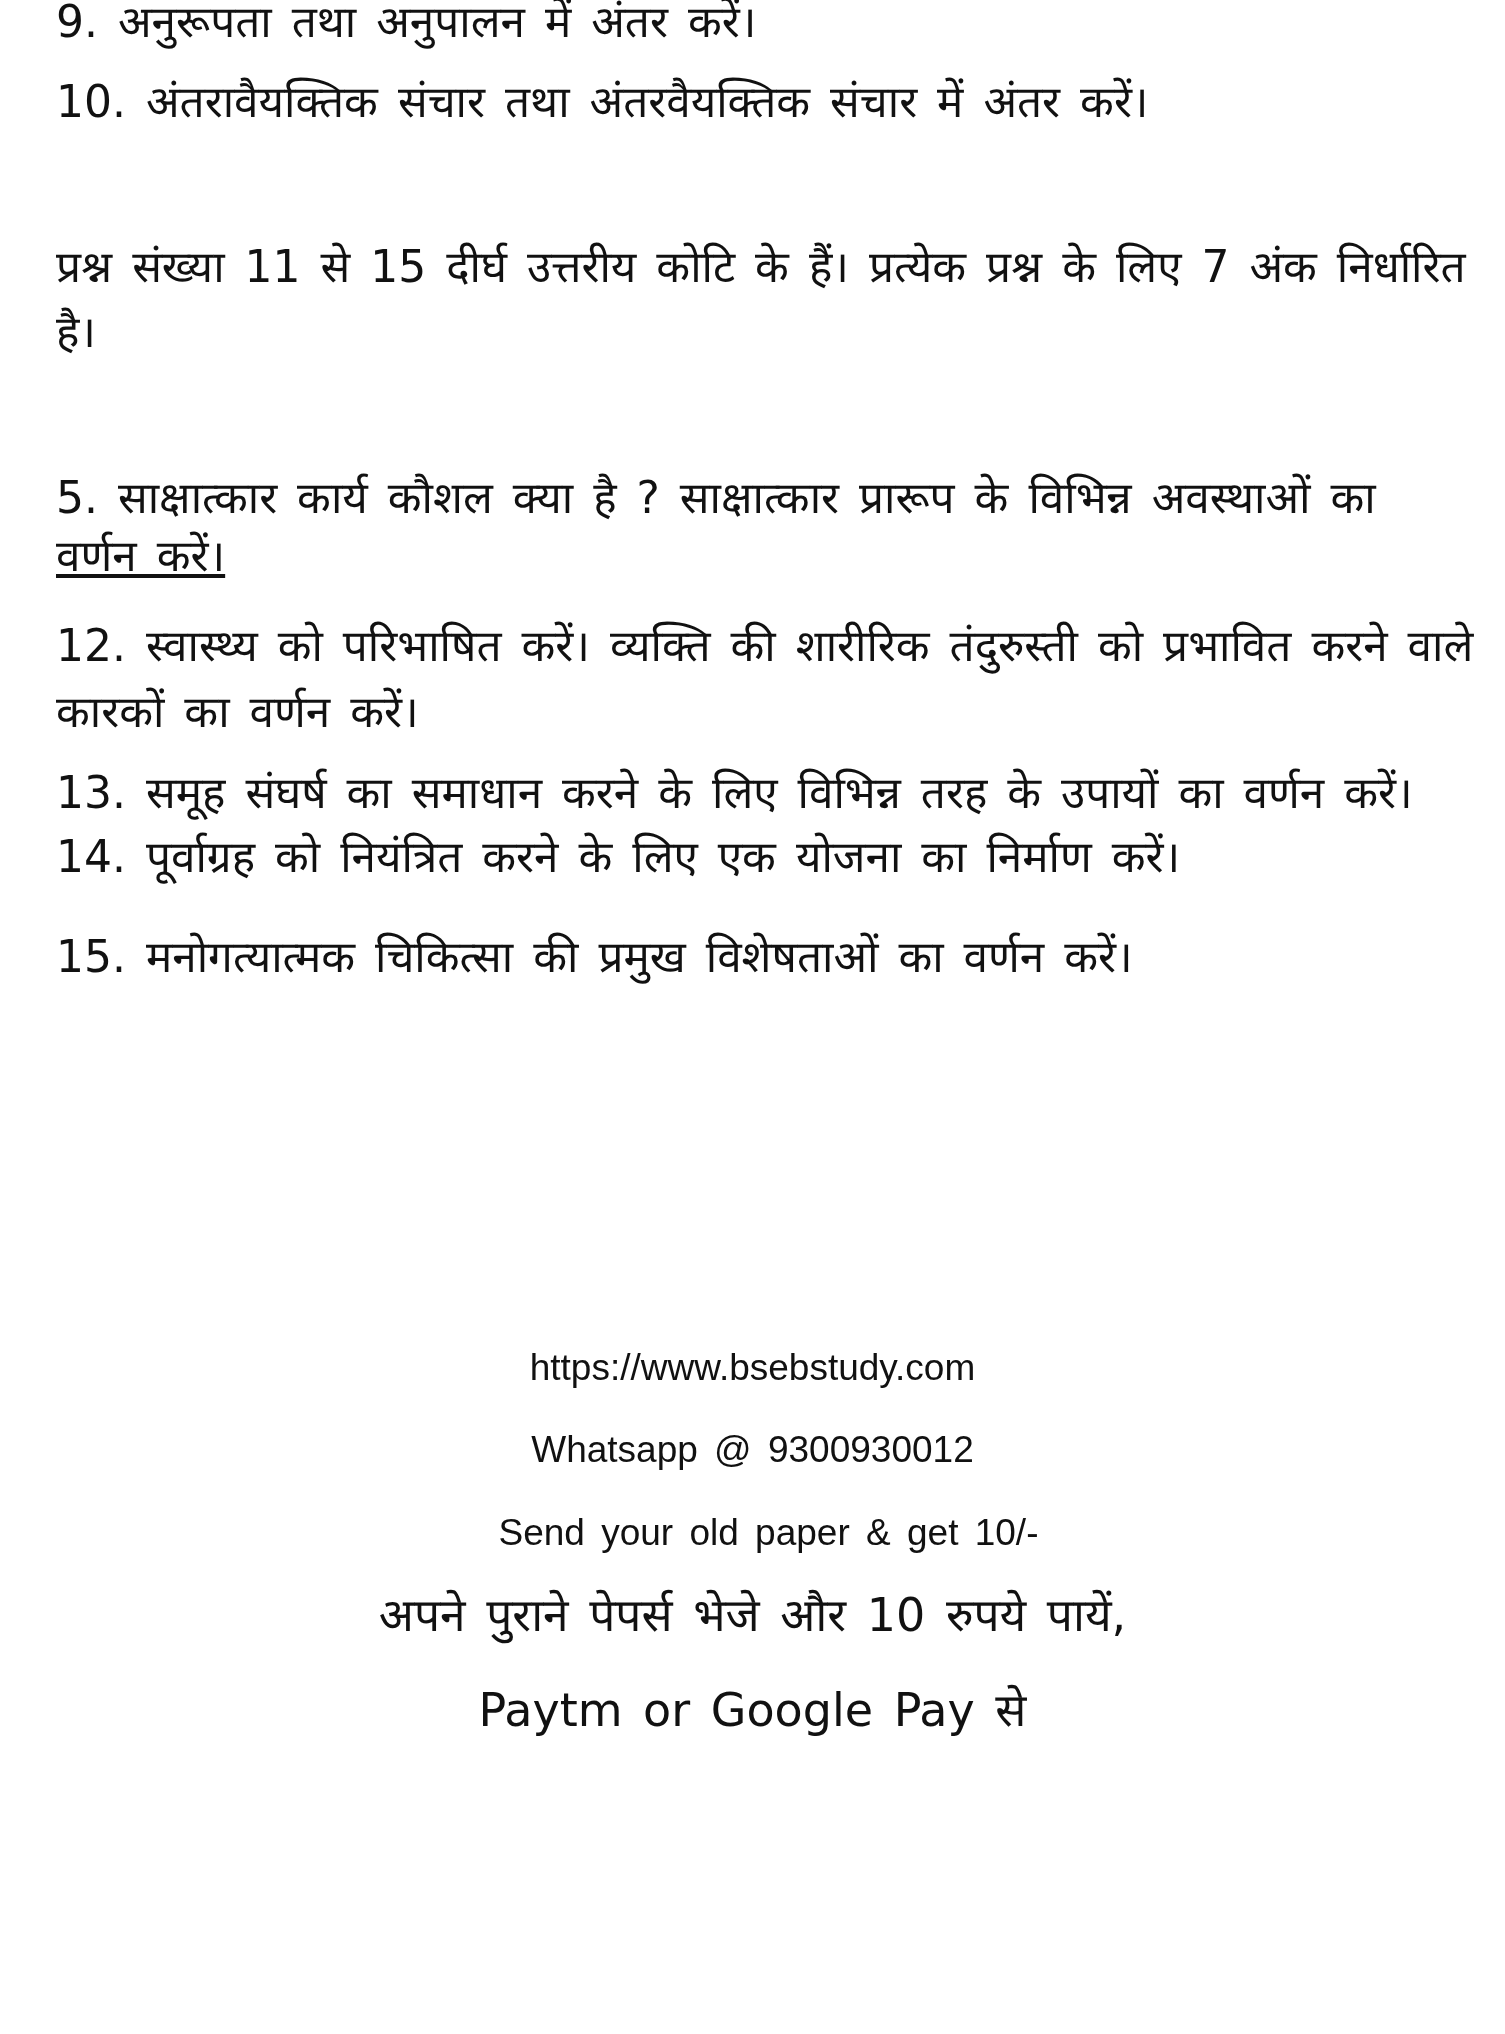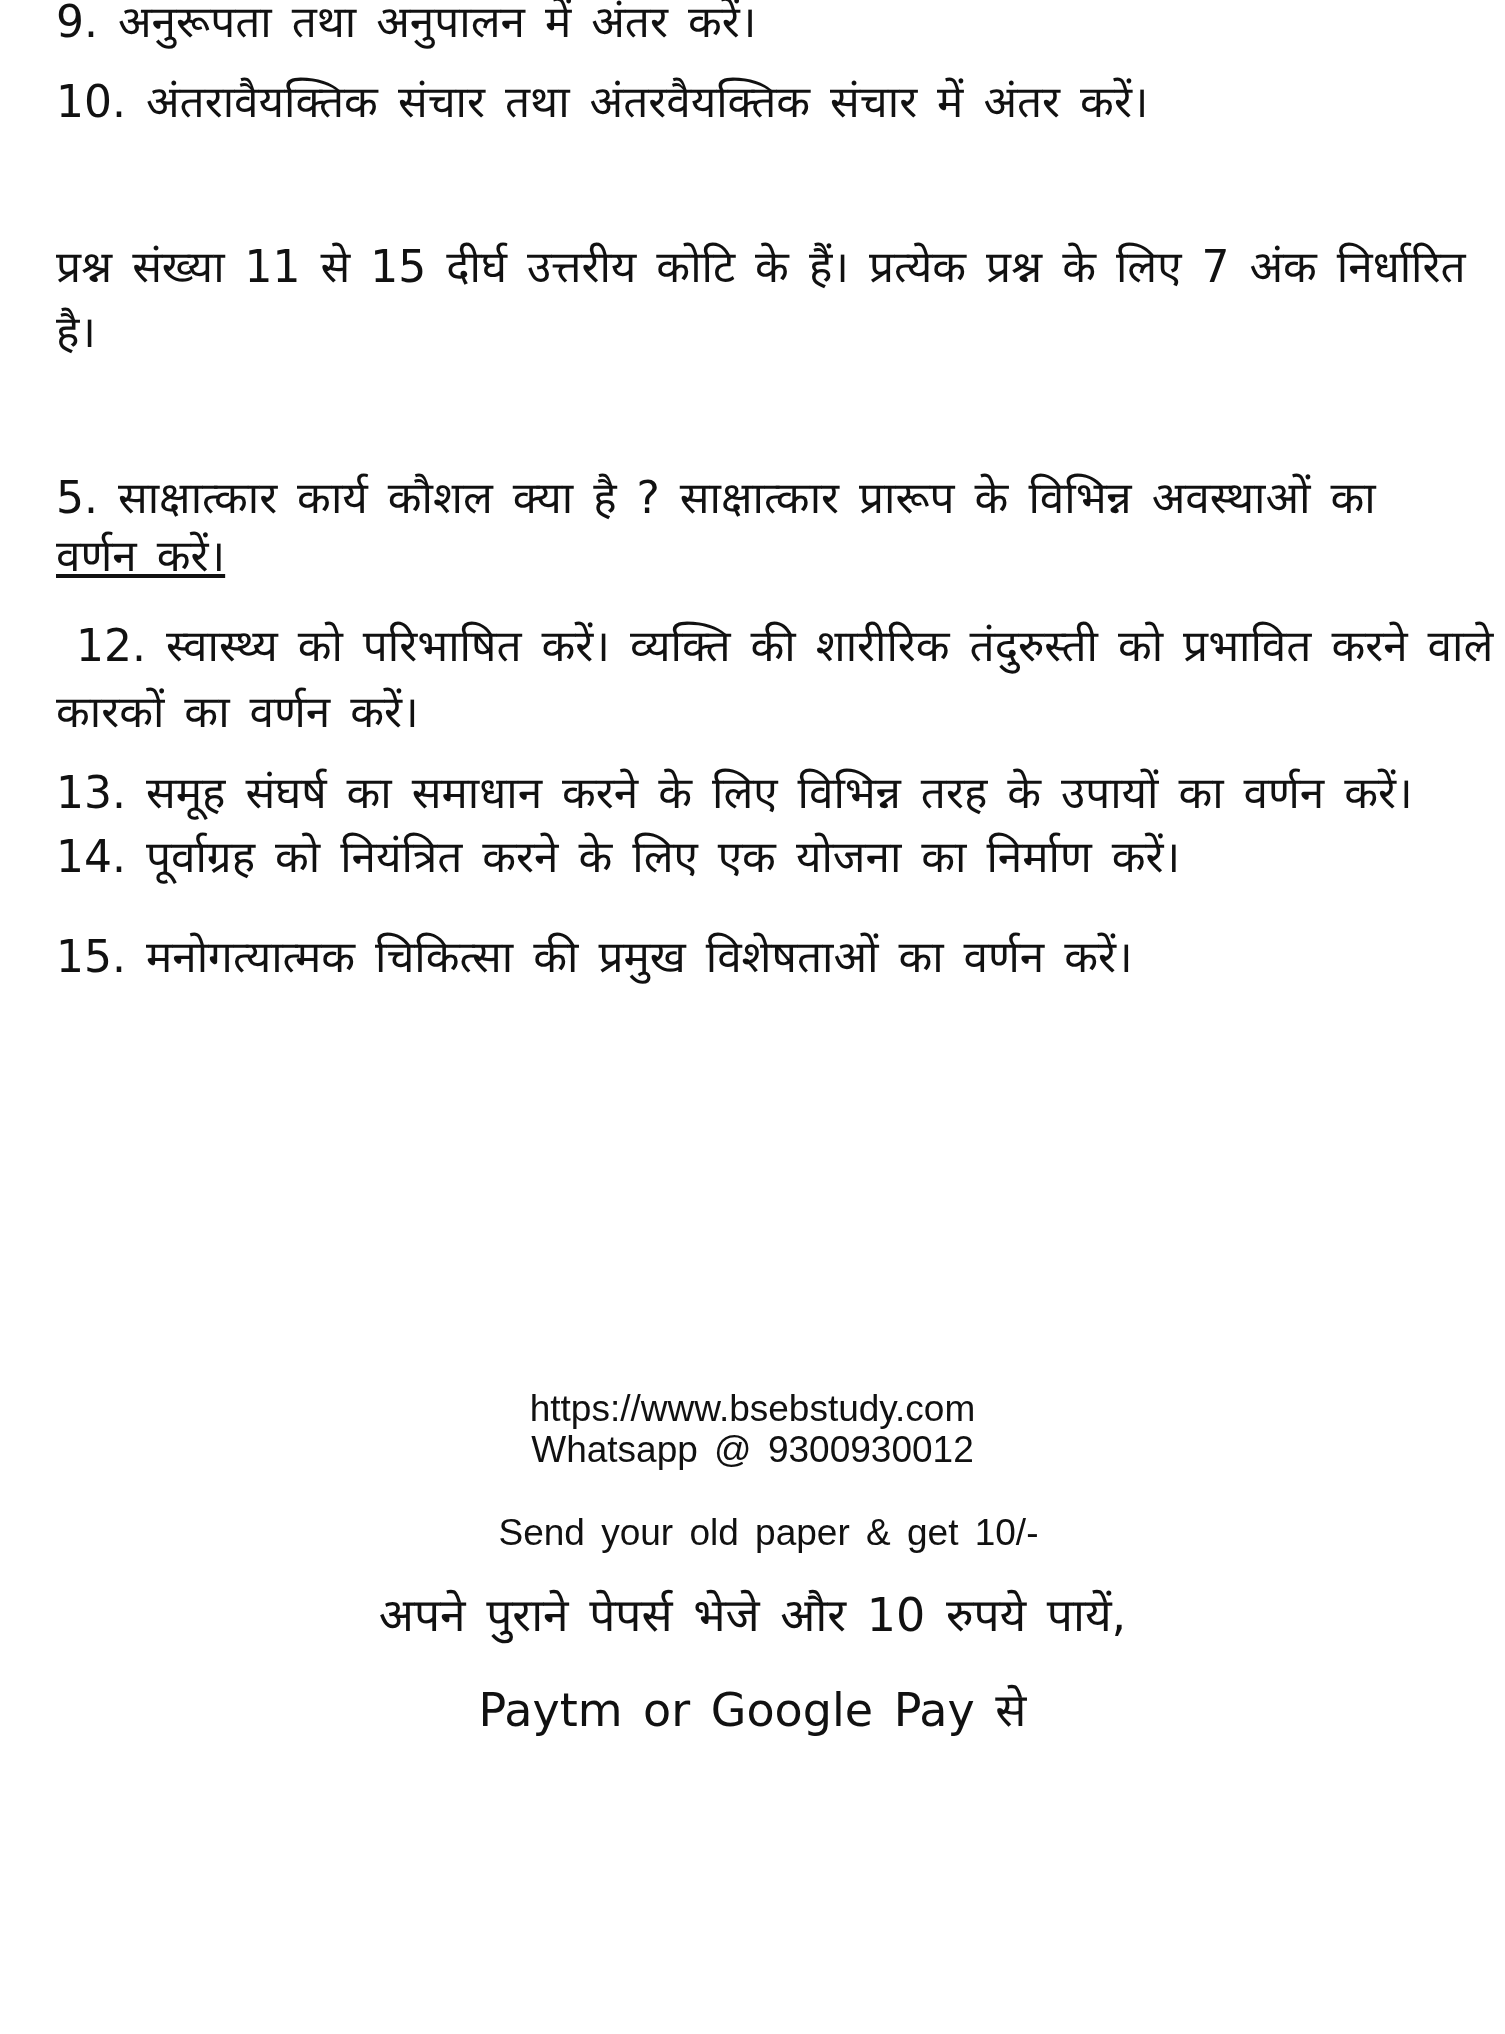--- a/index.html
+++ b/index.html
@@ -26,39 +26,39 @@
 
 <div>
   <div class="line" style="top:476px;">
     <span>5.</span>
     <span>साक्षात्कार कार्य कौशल क्या है ? साक्षात्कार प्रारूप के विभिन्न अवस्थाओं का</span>
   </div>
   <div class="line" style="top:534px;text-decoration:underline;">वर्णन करें।</div>
 </div>
 
 <div>
-  <div class="line" style="top:624px;margin-left:20px;">
+  <div class="line" style="top:624px;">
     <span>12.</span>
     <span>स्वास्थ्य को परिभाषित करें। व्यक्ति की शारीरिक तंदुरुस्ती को प्रभावित करने वाले</span>
   </div>
   <div class="line" style="top:690px;">कारकों का वर्णन करें।</div>
 </div>
 
 <div class="line" style="top:771px;">
   <span>13.</span>
   <span>समूह संघर्ष का समाधान करने के लिए विभिन्न तरह के उपायों का वर्णन करें।</span>
 </div>
 <div class="line" style="top:835px;">
   <span>14.</span>
   <span>पूर्वाग्रह को नियंत्रित करने के लिए एक योजना का निर्माण करें।</span>
 </div>
 <div class="line" style="top:935px;">
   <span>15.</span>
   <span>मनोगत्यात्मक चिकित्सा की प्रमुख विशेषताओं का वर्णन करें।</span>
 </div>
 
 <div>
-  <div class="center latin" style="top:1346px;margin-top:41px;">https://www.bsebstudy.com</div>
+  <div class="center latin" style="top:1346px;">https://www.bsebstudy.com</div>
   <div class="center latin" style="top:1428px;">Whatsapp @ 9300930012</div>
   <div class="center latin" style="top:1511px;margin-left:16px;">Send your old paper &amp; get 10/-</div>
   <div class="center" style="top:1593px;">अपने पुराने पेपर्स भेजे और 10 रुपये पायें,</div>
   <div class="center" style="top:1670px;margin-top:18px;">Paytm or Google Pay से</div>
 </div>
 
 </body></html>

